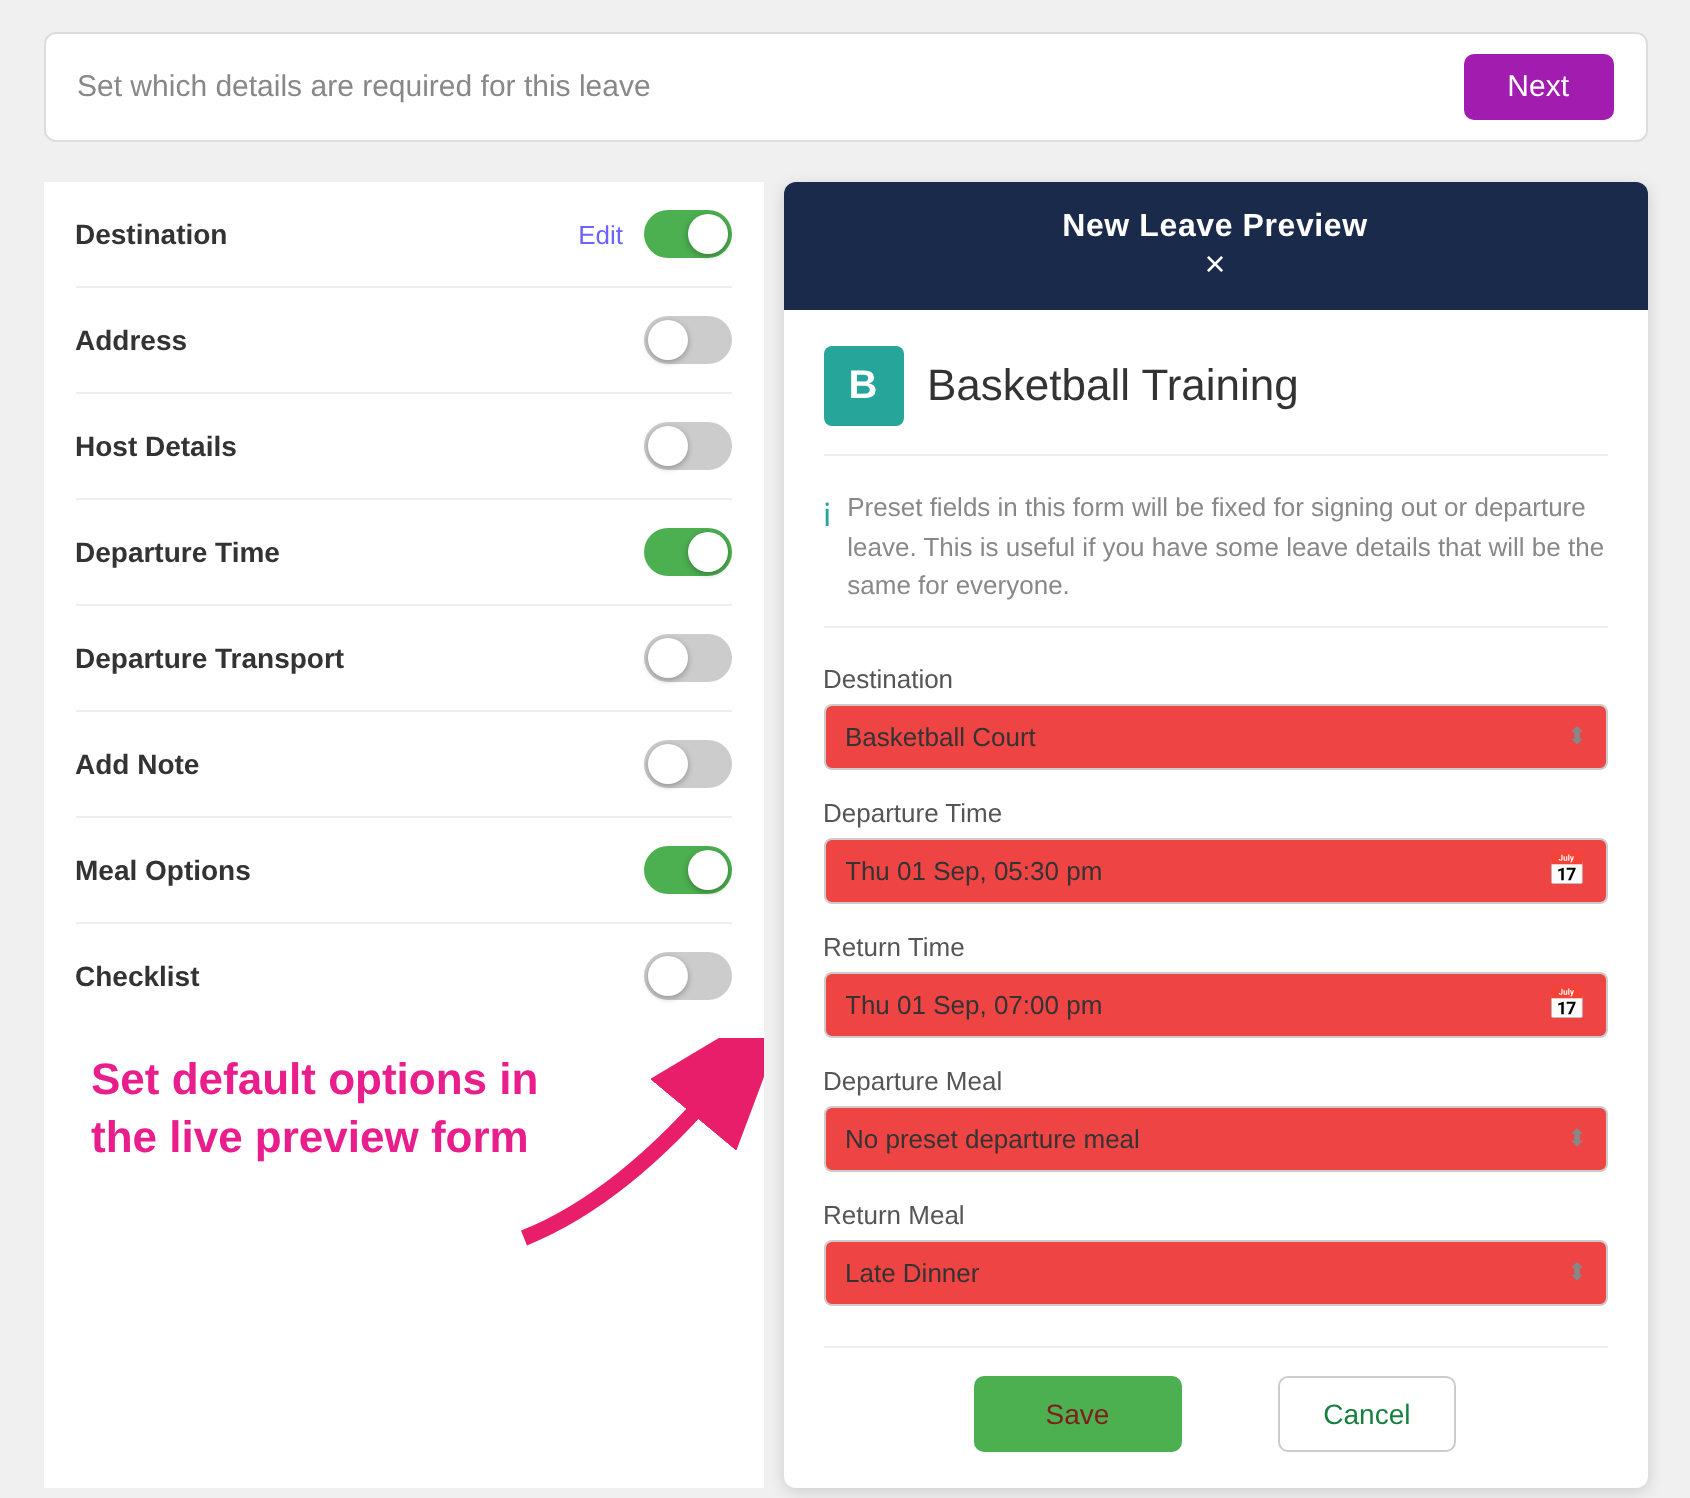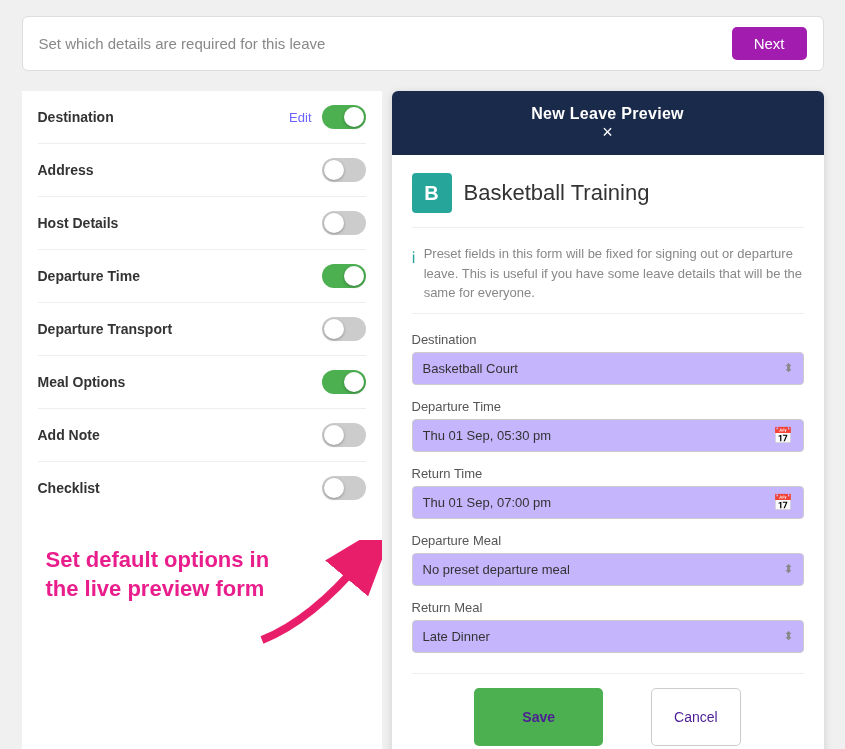--- a/index.html
+++ b/index.html
@@ -107,21 +107,21 @@
     }
     .toggle-switch.on .toggle-thumb { left: 22px; }
     .toggle-switch.off .toggle-thumb { left: 2px; }
 
     
     .annotation-text {
       color: #e91e8c;
       font-size: 22px;
       font-weight: 700;
       line-height: 1.3;
-      margin-top: 32px;
+      margin-top: 12px;
       margin-left: 8px;
     }
 
     
     .right-panel {
       flex: 1;
       background: #fff;
       border-radius: 6px;
       overflow: hidden;
       box-shadow: 0 2px 8px rgba(0,0,0,0.15);
@@ -207,21 +207,21 @@
       display: block;
     }
     .form-select, .form-input {
       width: 100%;
       border: 1px solid #ccc;
       border-radius: 4px;
       padding: 8px 10px;
       font-size: 13px;
       color: #333;
       appearance: none;
-      background: #c4b5fd;
+      background: #ef4444;
     }
     .form-select-wrapper {
       position: relative;
     }
     .form-select-wrapper::after {
       content: '⬍';
       position: absolute;
       right: 10px;
       top: 50%;
       transform: translateY(-50%);
@@ -245,34 +245,33 @@
     .form-actions {
       display: flex;
       justify-content: center;
       gap: 12px;
       margin-top: 20px;
       padding-top: 14px;
       border-top: 1px solid #eee;
     }
     .save-btn {
       background: #4caf50;
-      color: #4c1d95;
+      color: #7f1d1d;
       border: none;
       border-radius: 5px;
-      padding: 10px 48px;
+      padding: 10px 36px;
       font-size: 14px;
       cursor: pointer;
-      font-weight: bold;
     }
     .cancel-btn {
       background: #fff;
-      color: #4c1d95;
+      color: #15803d;
       border: 1px solid #ccc;
       border-radius: 5px;
-      padding: 20px 22px;
+      padding: 10px 22px;
       font-size: 14px;
       cursor: pointer;
       margin-left: 36px;
     }
 
     
     .pink-arrow {
       position: absolute;
       bottom: 110px;
       left: 230px;
@@ -330,31 +329,31 @@
           </div>
           <div class="toggle-row">
             <span class="toggle-label">Departure Transport</span>
             <div class="toggle-right">
               <div class="toggle-switch off">
                 <div class="toggle-thumb"></div>
               </div>
             </div>
           </div>
           <div class="toggle-row">
+            <span class="toggle-label">Add Note</span>
+            <div class="toggle-right">
+              <div class="toggle-switch off">
+                <div class="toggle-thumb"></div>
+              </div>
+            </div>
+          </div>
+          <div class="toggle-row">
             <span class="toggle-label">Meal Options</span>
             <div class="toggle-right">
               <div class="toggle-switch on">
-                <div class="toggle-thumb"></div>
-              </div>
-            </div>
-          </div>
-          <div class="toggle-row">
-            <span class="toggle-label">Add Note</span>
-            <div class="toggle-right">
-              <div class="toggle-switch off">
                 <div class="toggle-thumb"></div>
               </div>
             </div>
           </div>
           <div class="toggle-row">
             <span class="toggle-label">Checklist</span>
             <div class="toggle-right">
               <div class="toggle-switch off">
                 <div class="toggle-thumb"></div>
               </div>

